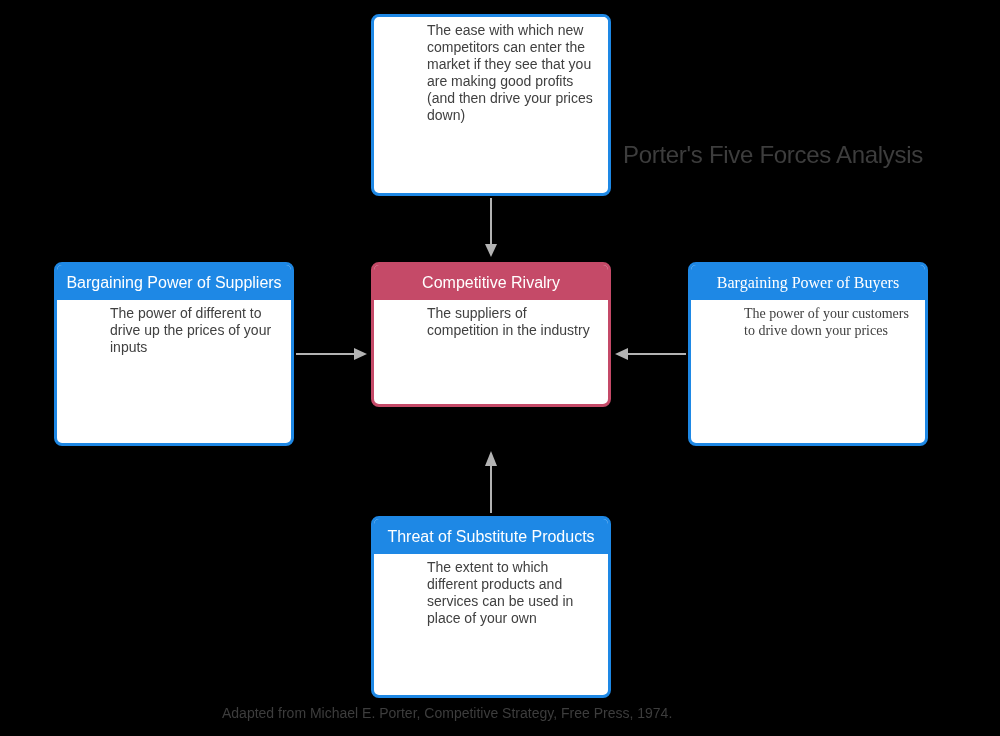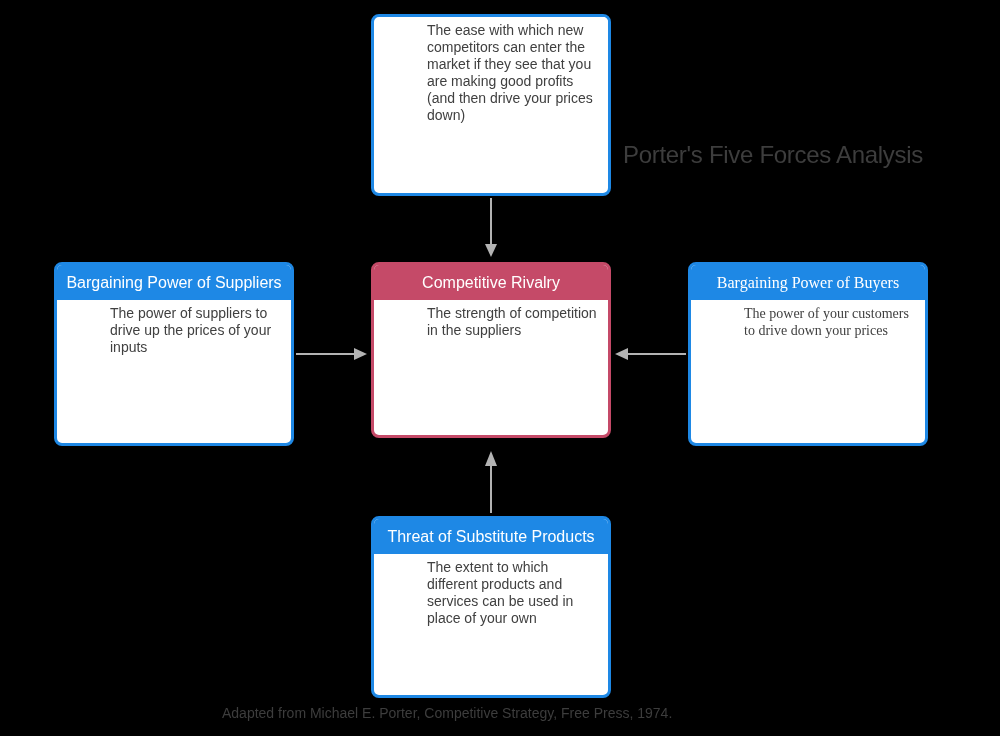--- a/index.html
+++ b/index.html
@@ -69,21 +69,21 @@
   .force-body {
     padding: 5px 9px;
     font-size: 14px;
     line-height: 17px;
     color: var(--body-text);
     background: var(--body-bg);
     margin-left: 44px;
   }
   #node-new-entrants { left: 371px; top: 14px;  height: 182px; }
   #node-suppliers    { left: 54px;  top: 262px; height: 184px; }
-  #node-rivalry      { left: 371px; top: 262px; height: 176px; }
+  #node-rivalry      { left: 371px; top: 262px; height: 145px; }
   #node-buyers       { left: 688px; top: 262px; height: 184px; font-family: Liberation Serif, serif; }
   #node-substitutes  { left: 371px; top: 516px; height: 182px; }
 </style>
 </head>
 <body>
 
 <div class="canvas">
 
   <div class="diagram-title">Porter's Five Forces Analysis</div>
 
@@ -105,26 +105,26 @@
       <polygon points="628,348 628,360 615,354" fill="var(--arrow)"></polygon>
     </g>
   </svg>
 
   <div class="force-box blue" id="node-new-entrants">
     <div class="force-body">The ease with which new competitors can enter the market if they see that you are making good profits (and then drive your prices down)</div>
   </div>
 
   <div class="force-box blue" id="node-suppliers">
     <div class="force-header">Bargaining Power of Suppliers</div>
-    <div class="force-body">The power of suppliers to drive up the prices of your inputs</div>
+    <div class="force-body">The power of different to drive up the prices of your inputs</div>
   </div>
 
   <div class="force-box red" id="node-rivalry">
     <div class="force-header">Competitive Rivalry</div>
-    <div class="force-body">The strength of competition in the suppliers</div>
+    <div class="force-body">The suppliers of competition in the industry</div>
   </div>
 
   <div class="force-box blue" id="node-buyers">
     <div class="force-header">Bargaining Power of Buyers</div>
     <div class="force-body">The power of your customers to drive down your prices</div>
   </div>
 
   <div class="force-box blue" id="node-substitutes">
     <div class="force-header">Threat of Substitute Products</div>
     <div class="force-body">The extent to which different products and services can be used in place of your own</div>

